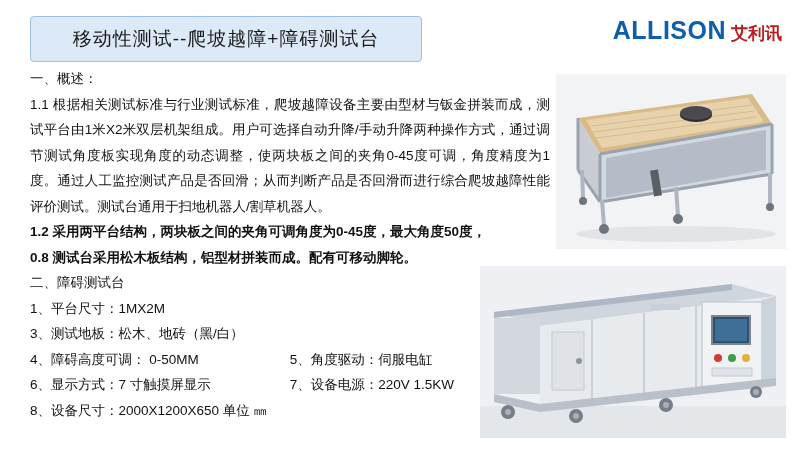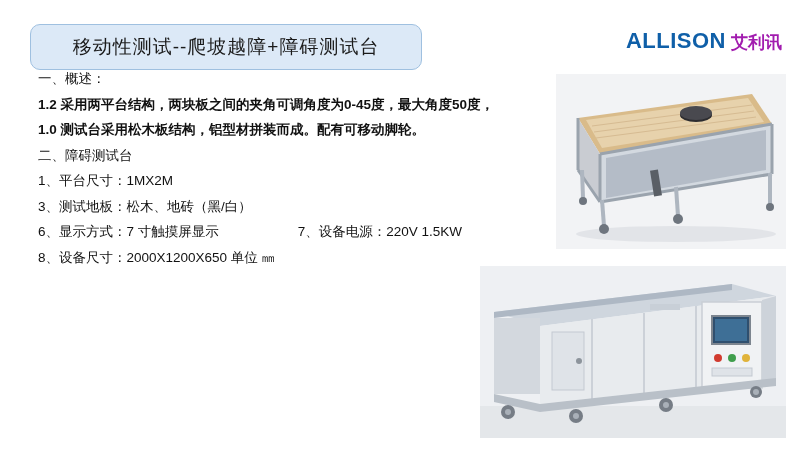--- a/index.html
+++ b/index.html
@@ -18,26 +18,26 @@
     position: relative;
     width: 800px;
     height: 450px;
     box-sizing: border-box;
   }
 
   
   .title-box {
     position: absolute;
     left: 30px;
-    top: 24px;
+    top: 16px;
     width: 390px;
     height: 44px;
     background: #dce9f7;
     border: 1px solid #9fc0e0;
-    border-radius: 10px;
+    border-radius: 4px;
     display: flex;
     align-items: center;
     justify-content: center;
   }
   .title-text {
     font-size: 19px;
     color: #1a1a1a;
     letter-spacing: 1px;
     font-weight: 500;
     white-space: nowrap;
@@ -45,41 +45,39 @@
 
   .brand {
     position: absolute;
     right: 18px;
     top: 16px;
     display: flex;
     align-items: baseline;
     gap: 5px;
   }
   .brand-en {
-    font-size: 22px;
+    font-size: 25px;
     font-weight: bold;
     color: #0f5fa8;
     letter-spacing: 0.5px;
     font-family: "Liberation Sans", sans-serif;
-    margin-top: 12px;
   }
   .brand-cn {
     font-size: 17px;
     font-weight: bold;
-    color: #a21caf;
+    color: #b91c1c;
     letter-spacing: 0px;
   }
 
   
   .content {
     position: absolute;
     left: 30px;
     top: 66px;
     width: 520px;
-    margin-left: 8px;
   }
   .line {
     font-size: 13.5px;
     color: #111111;
     line-height: 25.5px;
     white-space: nowrap;
   }
   .line.wrap {
     white-space: normal;
     font-weight: bold;
@@ -129,30 +127,35 @@
     <div class="title-text">移动性测试--爬坡越障+障碍测试台</div>
   </div>
 
   <div class="brand">
     <span class="brand-en">ALLISON</span>
     <span class="brand-cn">艾利讯</span>
   </div>
 
   <div class="content">
     <div class="line">一、概述：</div>
+    <div class="para">1.1 根据相关测试标准与行业测试标准，爬坡越障设备主要由型材与钣金拼装而成，测试平台由1米X2米双层机架组成。用户可选择自动升降/手动升降两种操作方式，通过调节测试角度板实现角度的动态调整，使两块板之间的夹角0-45度可调，角度精度为1度。通过人工监控测试产品是否回滑；从而判断产品是否回滑而进行综合爬坡越障性能评价测试。测试台通用于扫地机器人/割草机器人。</div>
     <div class="line wrap">1.2 采用两平台结构，两块板之间的夹角可调角度为0-45度，最大角度50度，</div>
-    <div class="line wrap">1.0 测试台采用松木板结构，铝型材拼装而成。配有可移动脚轮。</div>
+    <div class="line wrap">0.8 测试台采用松木板结构，铝型材拼装而成。配有可移动脚轮。</div>
     <div class="line">二、障碍测试台</div>
 
     <div class="spec-row">
       <div class="spec-col-a">1、平台尺寸：1MX2M</div>
       <div class="spec-col-b"></div>
     </div>
     <div class="spec-row">
       <div class="spec-col-b">3、测试地板：松木、地砖（黑/白）</div>
+    </div>
+    <div class="spec-row">
+      <div class="spec-col-a">4、障碍高度可调：  0-50MM</div>
+      <div class="spec-col-b">5、角度驱动：伺服电缸</div>
     </div>
     <div class="spec-row">
       <div class="spec-col-a">6、显示方式：7 寸触摸屏显示</div>
       <div class="spec-col-b">7、设备电源：220V 1.5KW</div>
     </div>
     <div class="spec-row">
       <div class="spec-col-a">8、设备尺寸：2000X1200X650 单位 ㎜</div>
       <div class="spec-col-b"></div>
     </div>
   </div>

